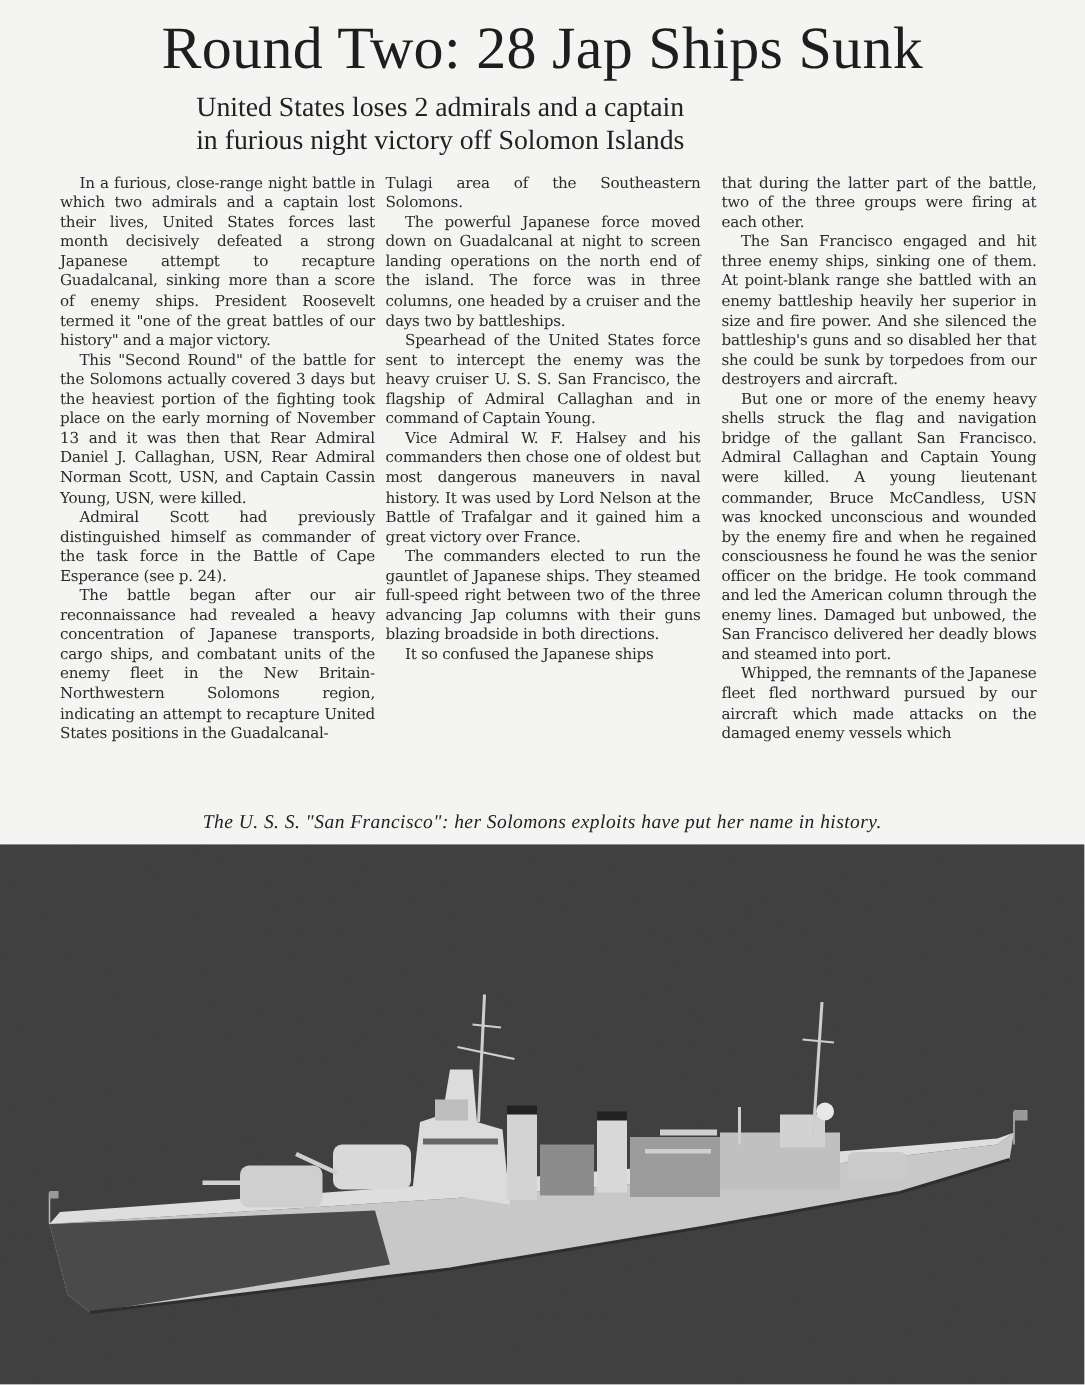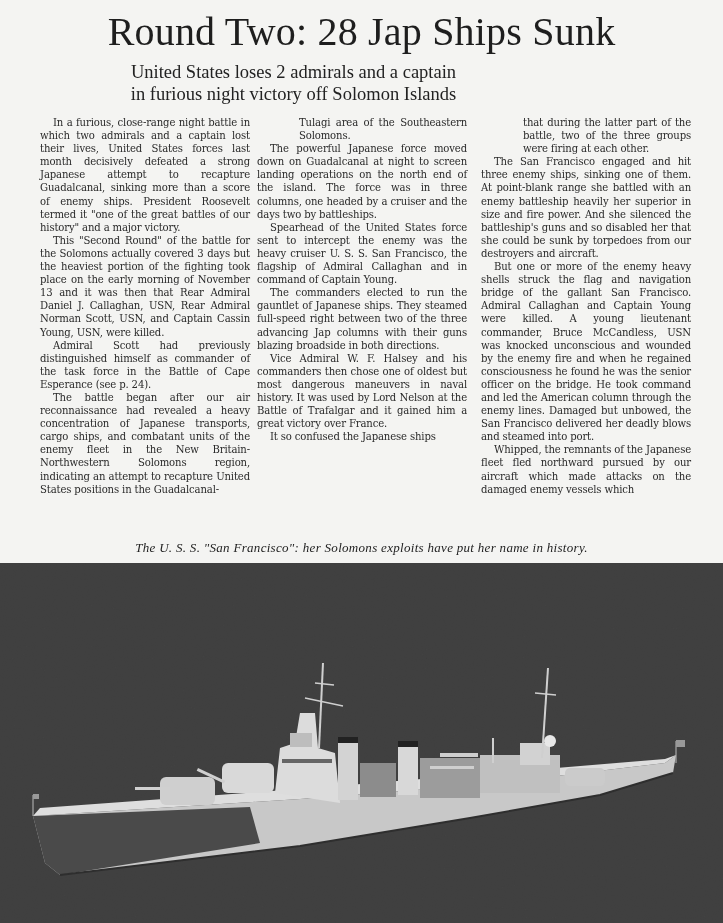--- a/index.html
+++ b/index.html
@@ -24,21 +24,21 @@
   }
   .subhead div { white-space: nowrap; }
   .col {
     position: absolute; top: 116px; width: 210px;
     font-family: "DejaVu Serif", "Liberation Serif", serif;
     font-size: 10.1px; line-height: 13.1px; color: #2a2a2a;
     text-align: justify;
     letter-spacing: -0.15px;
   }
   .col p { margin: 0; text-indent: 13px; }
-  .col p.noindent { text-indent: 0; margin-left: 42px; }
+  .col p.noindent { text-indent: 0; }
   .col1 { left: 40px; }
   .col2 { left: 257px; }
   .col3 { left: 481px; }
   .caption {
     position: absolute; left: 0; top: 540px; width: 723px;
     text-align: center;
     font-family: "Liberation Serif", "DejaVu Serif", serif;
     font-style: italic; font-size: 13px; color: #222;
     letter-spacing: 0.3px;
   }
@@ -63,22 +63,22 @@
   <p>In a furious, close-range night battle in which two admirals and a captain lost their lives, United States forces last month decisively defeated a strong Japanese attempt to recapture Guadalcanal, sinking more than a score of enemy ships. President Roosevelt termed it "one of the great battles of our history" and a major victory.</p>
   <p>This "Second Round" of the battle for the Solomons actually covered 3 days but the heaviest portion of the fighting took place on the early morning of November 13 and it was then that Rear Admiral Daniel J. Callaghan, USN, Rear Admiral Norman Scott, USN, and Captain Cassin Young, USN, were killed.</p>
   <p>Admiral Scott had previously distinguished himself as commander of the task force in the Battle of Cape Esperance (see p. 24).</p>
   <p>The battle began after our air reconnaissance had revealed a heavy concentration of Japanese transports, cargo ships, and combatant units of the enemy fleet in the New Britain-Northwestern Solomons region, indicating an attempt to recapture United States positions in the Guadalcanal-</p>
 </div>
 
 <div class="col col2">
   <p class="noindent">Tulagi area of the Southeastern Solomons.</p>
   <p>The powerful Japanese force moved down on Guadalcanal at night to screen landing operations on the north end of the island. The force was in three columns, one headed by a cruiser and the days two by battleships.</p>
   <p>Spearhead of the United States force sent to intercept the enemy was the heavy cruiser U. S. S. San Francisco, the flagship of Admiral Callaghan and in command of Captain Young.</p>
+  <p>Vice Admiral W. F. Halsey and his commanders then chose one of oldest but most dangerous maneuvers in naval history. It was used by Lord Nelson at the Battle of Trafalgar and it gained him a great victory over France.</p>
   <p>The commanders elected to run the gauntlet of Japanese ships. They steamed full-speed right between two of the three advancing Jap columns with their guns blazing broadside in both directions.</p>
-  <p>Vice Admiral W. F. Halsey and his commanders then chose one of oldest but most dangerous maneuvers in naval history. It was used by Lord Nelson at the Battle of Trafalgar and it gained him a great victory over France.</p>
   <p>It so confused the Japanese ships</p>
 </div>
 
 <div class="col col3">
   <p class="noindent">that during the latter part of the battle, two of the three groups were firing at each other.</p>
   <p>The San Francisco engaged and hit three enemy ships, sinking one of them. At point-blank range she battled with an enemy battleship heavily her superior in size and fire power. And she silenced the battleship's guns and so disabled her that she could be sunk by torpedoes from our destroyers and aircraft.</p>
   <p>But one or more of the enemy heavy shells struck the flag and navigation bridge of the gallant San Francisco. Admiral Callaghan and Captain Young were killed. A young lieutenant commander, Bruce McCandless, USN was knocked unconscious and wounded by the enemy fire and when he regained consciousness he found he was the senior officer on the bridge. He took command and led the American column through the enemy lines. Damaged but unbowed, the San Francisco delivered her deadly blows and steamed into port.</p>
   <p>Whipped, the remnants of the Japanese fleet fled northward pursued by our aircraft which made attacks on the damaged enemy vessels which</p>
 </div>
 

